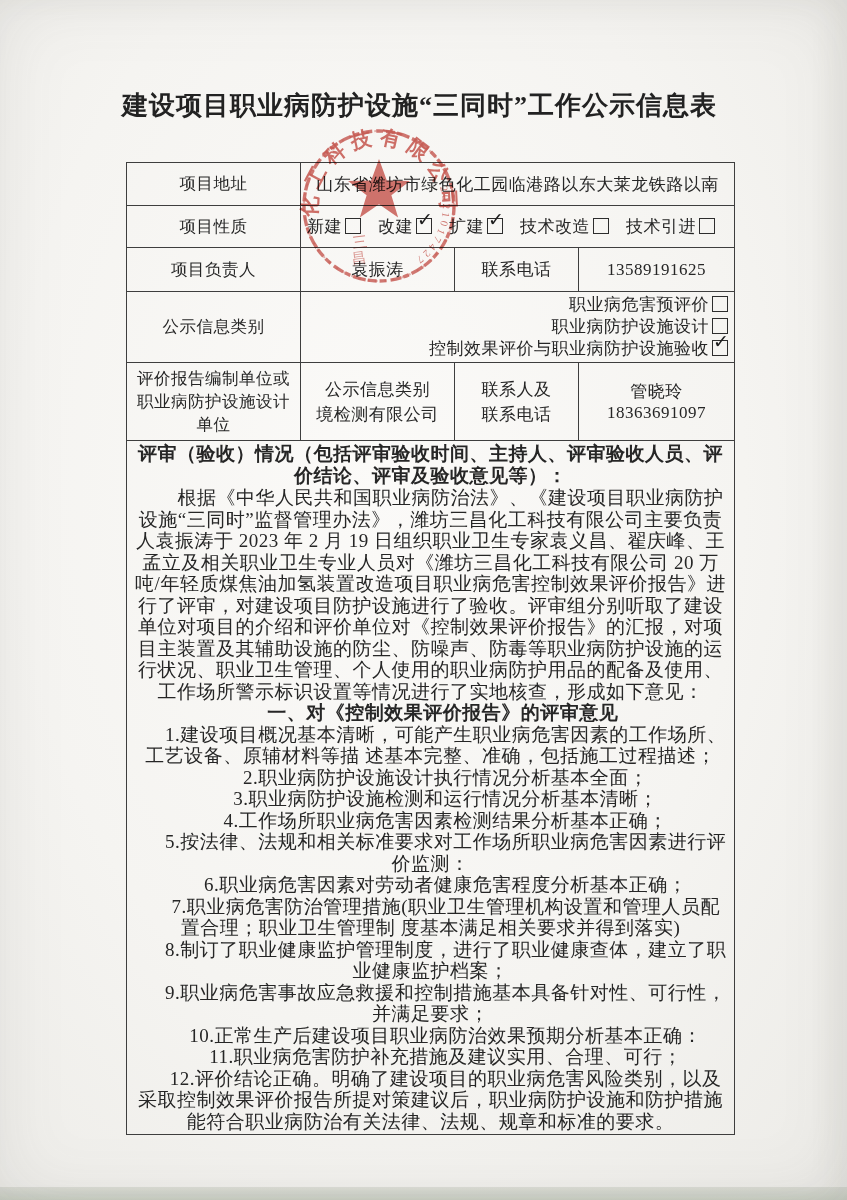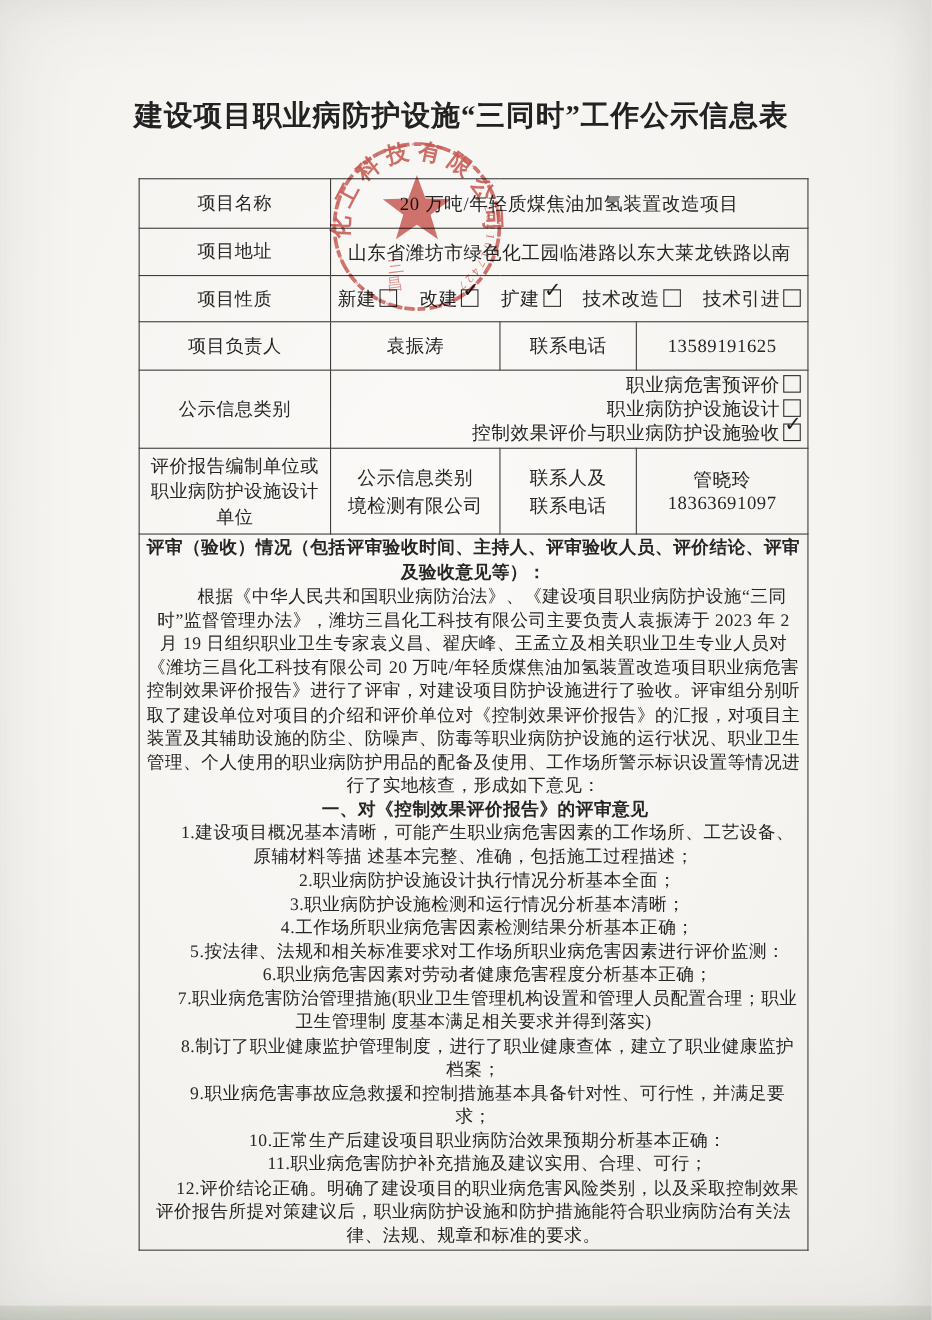--- a/index.html
+++ b/index.html
@@ -37,39 +37,39 @@
   table.form td{
     border:1.6px solid #3e3e3e;
     padding:2px 6px;
     text-align:center;vertical-align:middle;
     letter-spacing:.5px;
   }
   .prewrap{white-space:pre-line;}
   td.label-cell{font-size:16.5px;}
   td.review-cell{
     text-align:left;vertical-align:top;padding:5px 9px 0 9px;
-    font-size:16px;line-height:21.5px;letter-spacing:.2px;
+    font-size:19px;line-height:21.5px;letter-spacing:.2px;
   }
   .rv-head{font-weight:bold;margin:0 0 1px 0;}
   .rv p{margin:0;}
   .rv .para{text-indent:2.1em;}
   .rv .sec{font-weight:bold;text-indent:1.3em;}
   .rv .item{text-indent:1.6em;}
   
   .cb{
     display:inline-block;width:14px;height:14px;
     border:1.7px solid #2d2d2d;margin-left:3px;
     position:relative;top:2px;background:transparent;
   }
   .cb .tick{
     position:absolute;left:0px;top:-9px;
     font-size:19px;font-weight:bold;color:#1d1d1d;line-height:1;
     font-family:"DejaVu Sans",sans-serif;
   }
-  .nature-line{display:flex;justify-content:space-between;gap:17px;white-space:nowrap;}
+  .nature-line{display:flex;justify-content:flex-start;gap:17px;white-space:nowrap;}
   .cat-lines{text-align:right;padding-left:2px;line-height:22px;}
   .phone{letter-spacing:1px;}
   
   .stamp{
     position:absolute;left:293px;top:116px;width:172px;height:178px;
     mix-blend-mode:multiply;opacity:.88;pointer-events:none;
   }
   .stamp text{font-family:"Liberation Serif","DejaVu Serif",serif;}
 </style>
 </head>
@@ -81,24 +81,20 @@
 
   <table class="form">
     <colgroup>
         <col style="width:174px">
         <col style="width:154px">
         <col style="width:124px">
         <col style="width:156px">
       </colgroup>
 
     <tbody>
-        <tr style="height:45px">
-      <td class="label-cell">项目名称</td>
-      <td colspan="3">20 万吨/年轻质煤焦油加氢装置改造项目</td>
-    </tr>
 
     <tr style="height:43px">
       <td class="label-cell">项目地址</td>
       <td colspan="3">山东省潍坊市绿色化工园临港路以东大莱龙铁路以南</td>
     </tr>
 
     <tr style="height:42px">
       <td class="label-cell">项目性质</td>
       <td colspan="3">
         <div class="nature-line">

